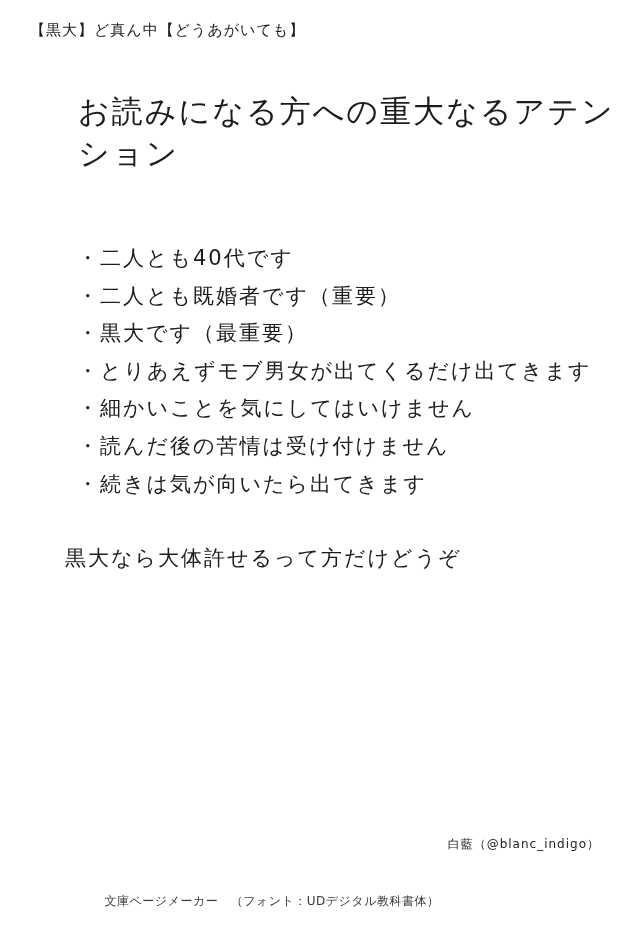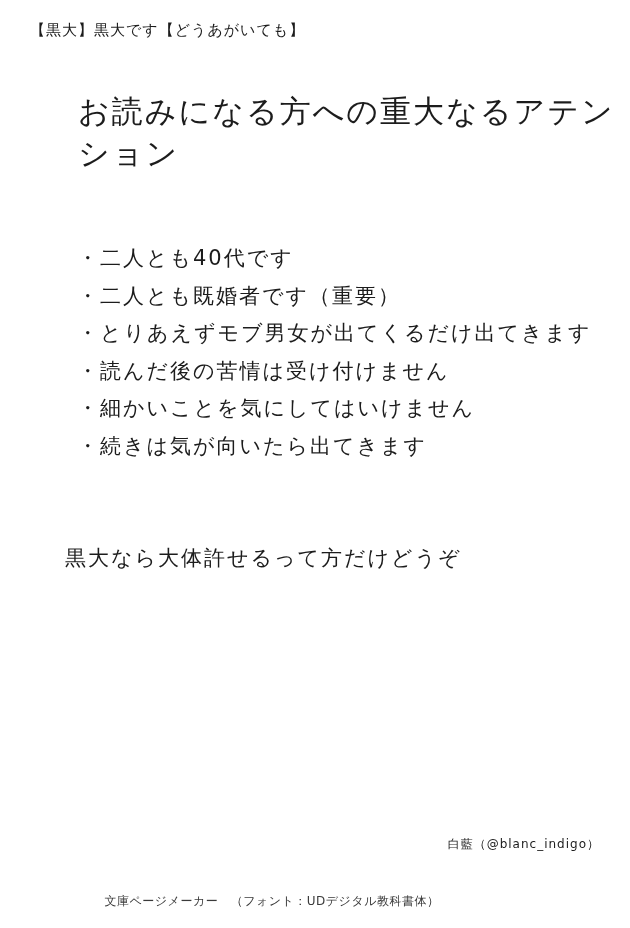--- a/index.html
+++ b/index.html
@@ -86,33 +86,34 @@
     letter-spacing: 0.5px;
     color: #3a3a3a;
     white-space: nowrap;
   }
 </style>
 </head>
 <body>
 
 <div class="page">
 
-  <div class="header-tag">【黒大】黒大です【どうあがいても】</div>
+  <div class="header-tag">【黒大】ど真ん中【どうあがいても】</div>
 
   <h1 class="title">
     <span class="title-line">お読みになる方への重大なるアテン</span>
     <span class="title-line">ション</span>
   </h1>
 
   <div class="notes">
     <span class="note-line">・二人とも40代です</span>
     <span class="note-line">・二人とも既婚者です（重要）</span>
+    <span class="note-line">・黒大です（最重要）</span>
     <span class="note-line">・とりあえずモブ男女が出てくるだけ出てきます</span>
+    <span class="note-line">・細かいことを気にしてはいけません</span>
     <span class="note-line">・読んだ後の苦情は受け付けません</span>
-    <span class="note-line">・細かいことを気にしてはいけません</span>
     <span class="note-line">・続きは気が向いたら出てきます</span>
   </div>
 
   <div class="closing-note">黒大なら大体許せるって方だけどうぞ</div>
 
   <div class="signature">白藍（@blanc_indigo）</div>
 
   <div class="footer-credit">文庫ページメーカー　（フォント：UDデジタル教科書体）</div>
 
 </div>

